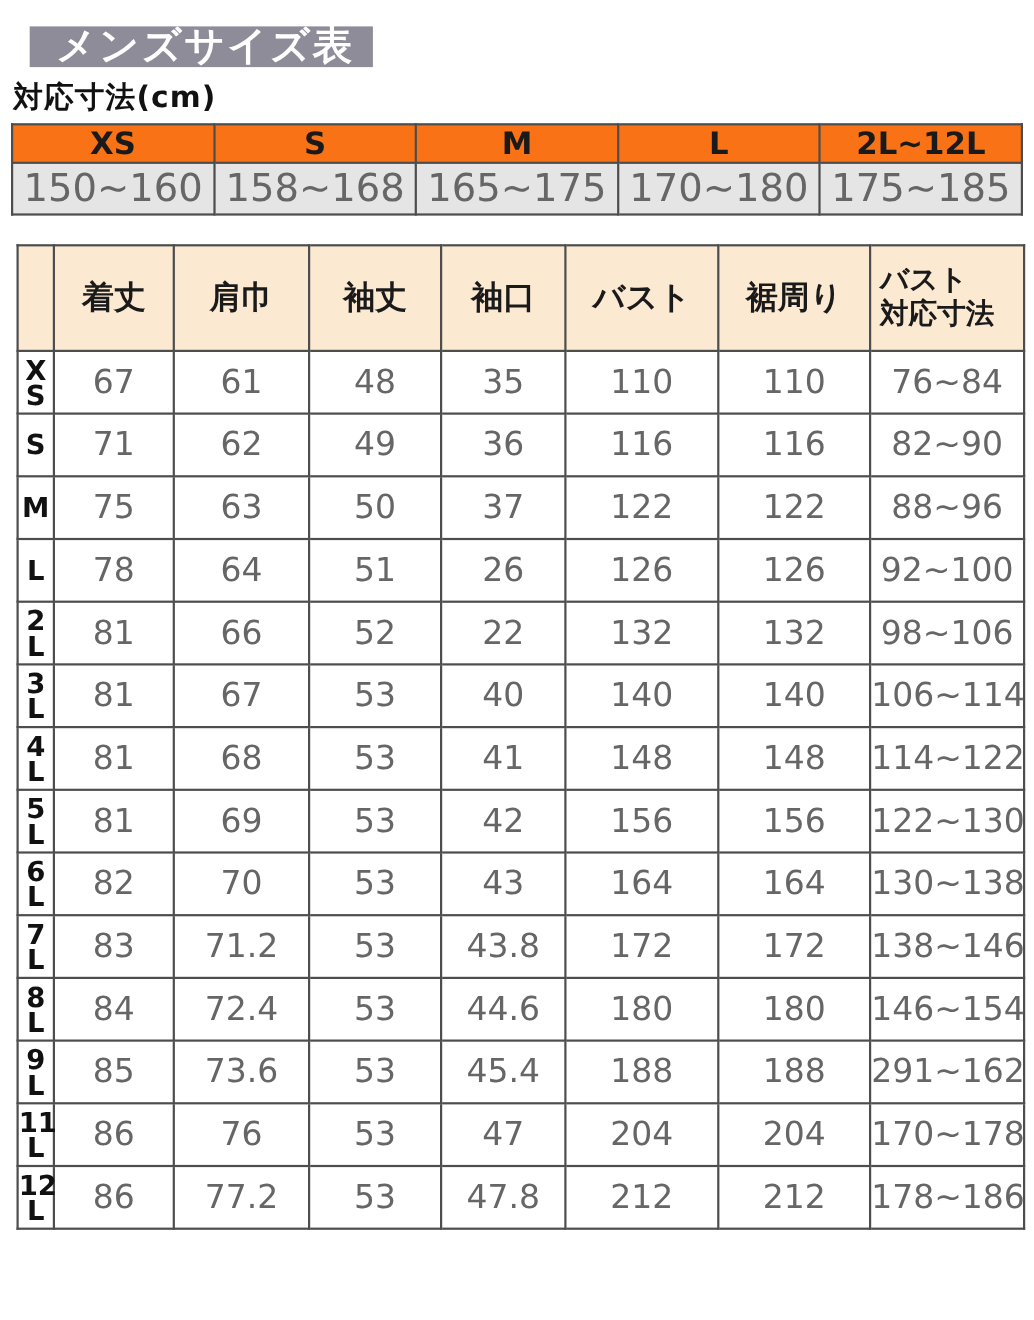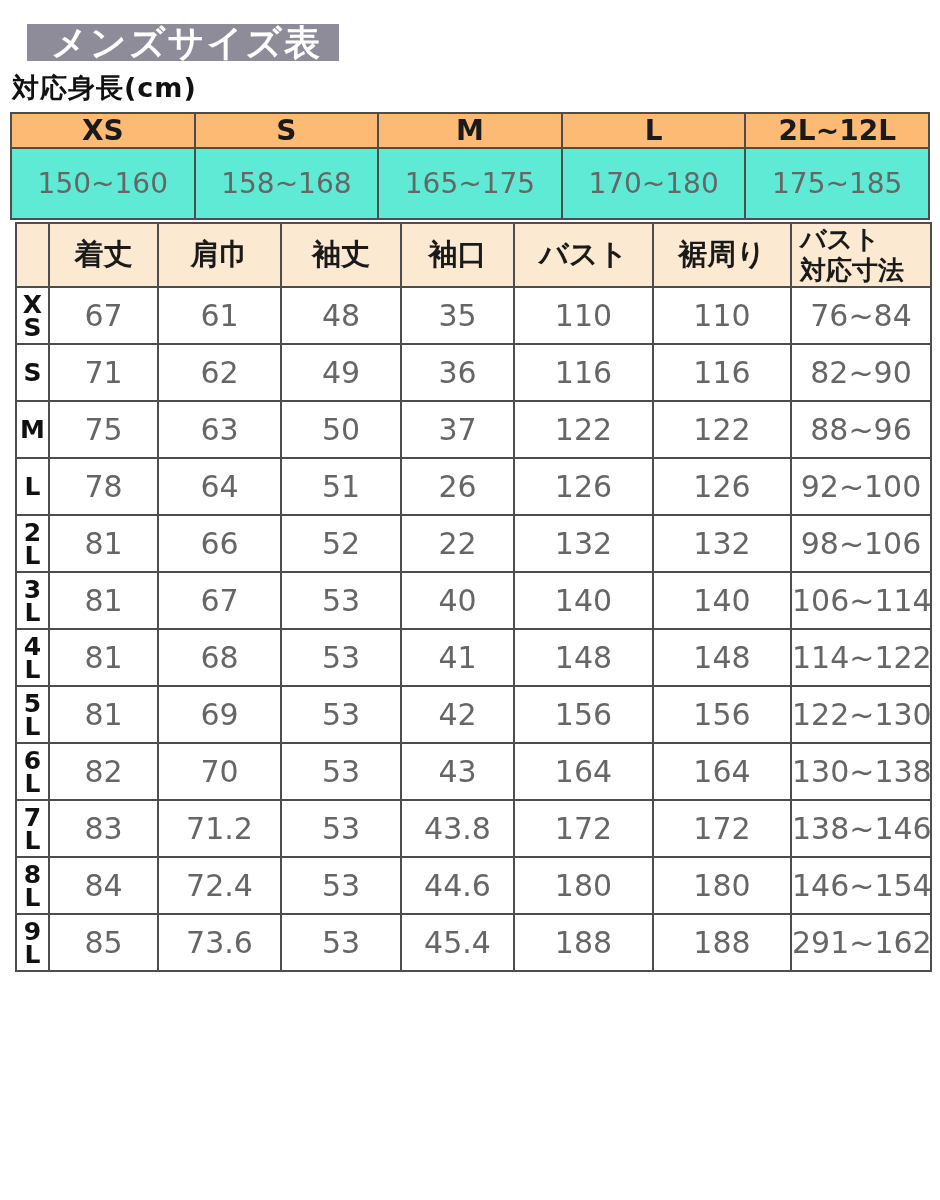--- a/index.html
+++ b/index.html
@@ -25,42 +25,42 @@
   .subtitle{
     position:absolute;left:12px;top:70px;
     font-size:27px;font-weight:bold;color:#111111;
     letter-spacing:1px;
   }
   table{border-collapse:collapse;table-layout:fixed;}
   .height-table{
     position:absolute;left:10px;top:112px;width:920px;
   }
   .height-table th{
-    background:#fdba74;
+    background:#f97316;
     border:2px solid #4d4d4d;
     height:33px;
     font-size:28px;font-weight:bold;color:#1a1a1a;
     padding:0;
   }
   .height-table td{
-    background:#5eead4;
+    background:#e5e5e5;
     border:2px solid #4d4d4d;
     height:45px;
-    font-size:28px;color:#666666;
-    text-align:center;padding:12px;
+    font-size:35px;color:#666666;
+    text-align:center;padding:0;
   }
   .size-table{
     position:absolute;left:15px;top:222px;width:915px;
   }
   .size-table th.colhead{
     background:#fbe9d2;
     border:2px solid #4d4d4d;
     height:62px;
     font-size:29px;font-weight:bold;color:#1a1a1a;
-    text-align:center;padding:0;
+    text-align:center;padding:16px;
   }
   .size-table th.corner{
     background:#fbe9d2;
     border:2px solid #4d4d4d;padding:0;
   }
   .size-table th.bust-head{
     text-align:left;
     font-size:26px;
     line-height:31px;
     padding-left:8px;
@@ -80,21 +80,21 @@
     border:2px solid #4d4d4d;
     height:55px;
     font-size:30px;color:#666666;
     text-align:center;padding:0;
   }
 </style>
 </head>
 <body>
 
 <div class="title-bar">メンズサイズ表</div>
-<div class="subtitle">対応身長(cm)</div>
+<div class="subtitle">対応寸法(cm)</div>
 
 <table class="height-table">
   <colgroup>
     <col style="width:20%">
       <col style="width:20%">
       <col style="width:20%">
       <col style="width:20%">
       <col style="width:20%">
   </colgroup>
   <thead>
@@ -284,14 +284,40 @@
           <div>L</div>
         </th>
         <td>85</td>
         <td>73.6</td>
         <td>53</td>
         <td>45.4</td>
         <td>188</td>
         <td>188</td>
         <td>291~162</td>
       </tr>
+      <tr>
+        <th class="size-label">
+          <div>11</div>
+          <div>L</div>
+        </th>
+        <td>86</td>
+        <td>76</td>
+        <td>53</td>
+        <td>47</td>
+        <td>204</td>
+        <td>204</td>
+        <td>170~178</td>
+      </tr>
+      <tr>
+        <th class="size-label">
+          <div>12</div>
+          <div>L</div>
+        </th>
+        <td>86</td>
+        <td>77.2</td>
+        <td>53</td>
+        <td>47.8</td>
+        <td>212</td>
+        <td>212</td>
+        <td>178~186</td>
+      </tr>
     </tbody>
 </table>
 
 </body></html>

